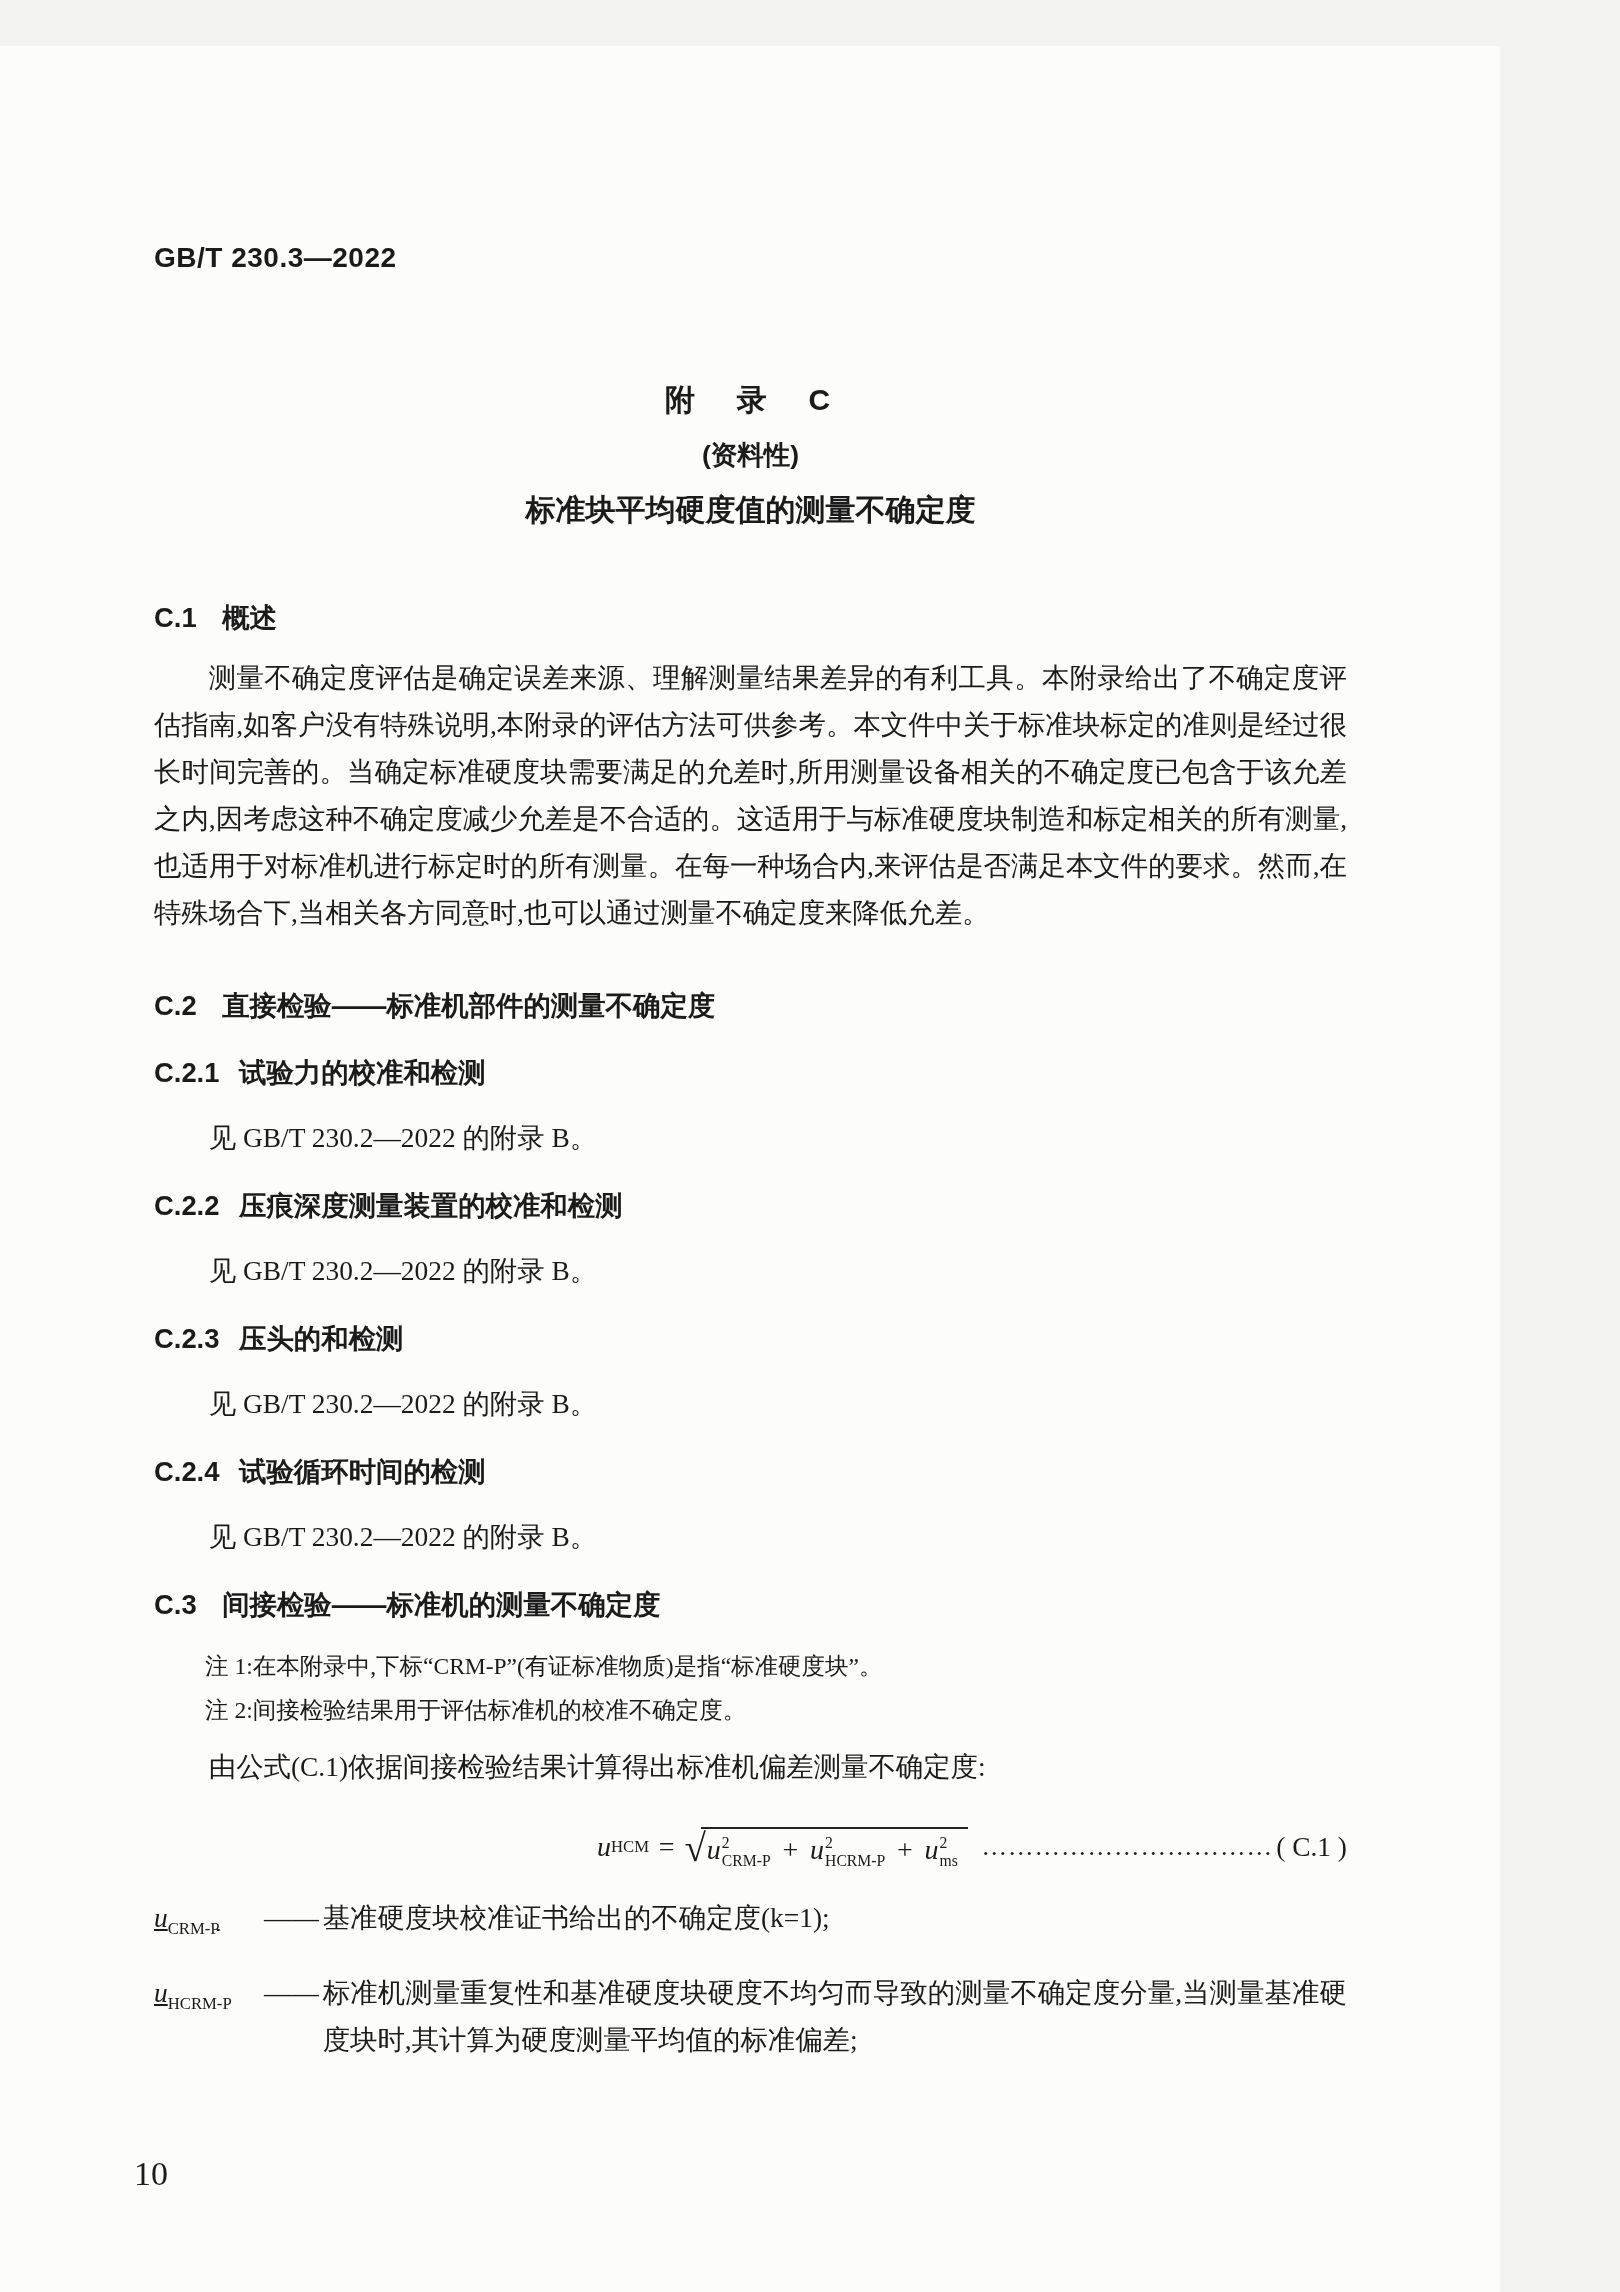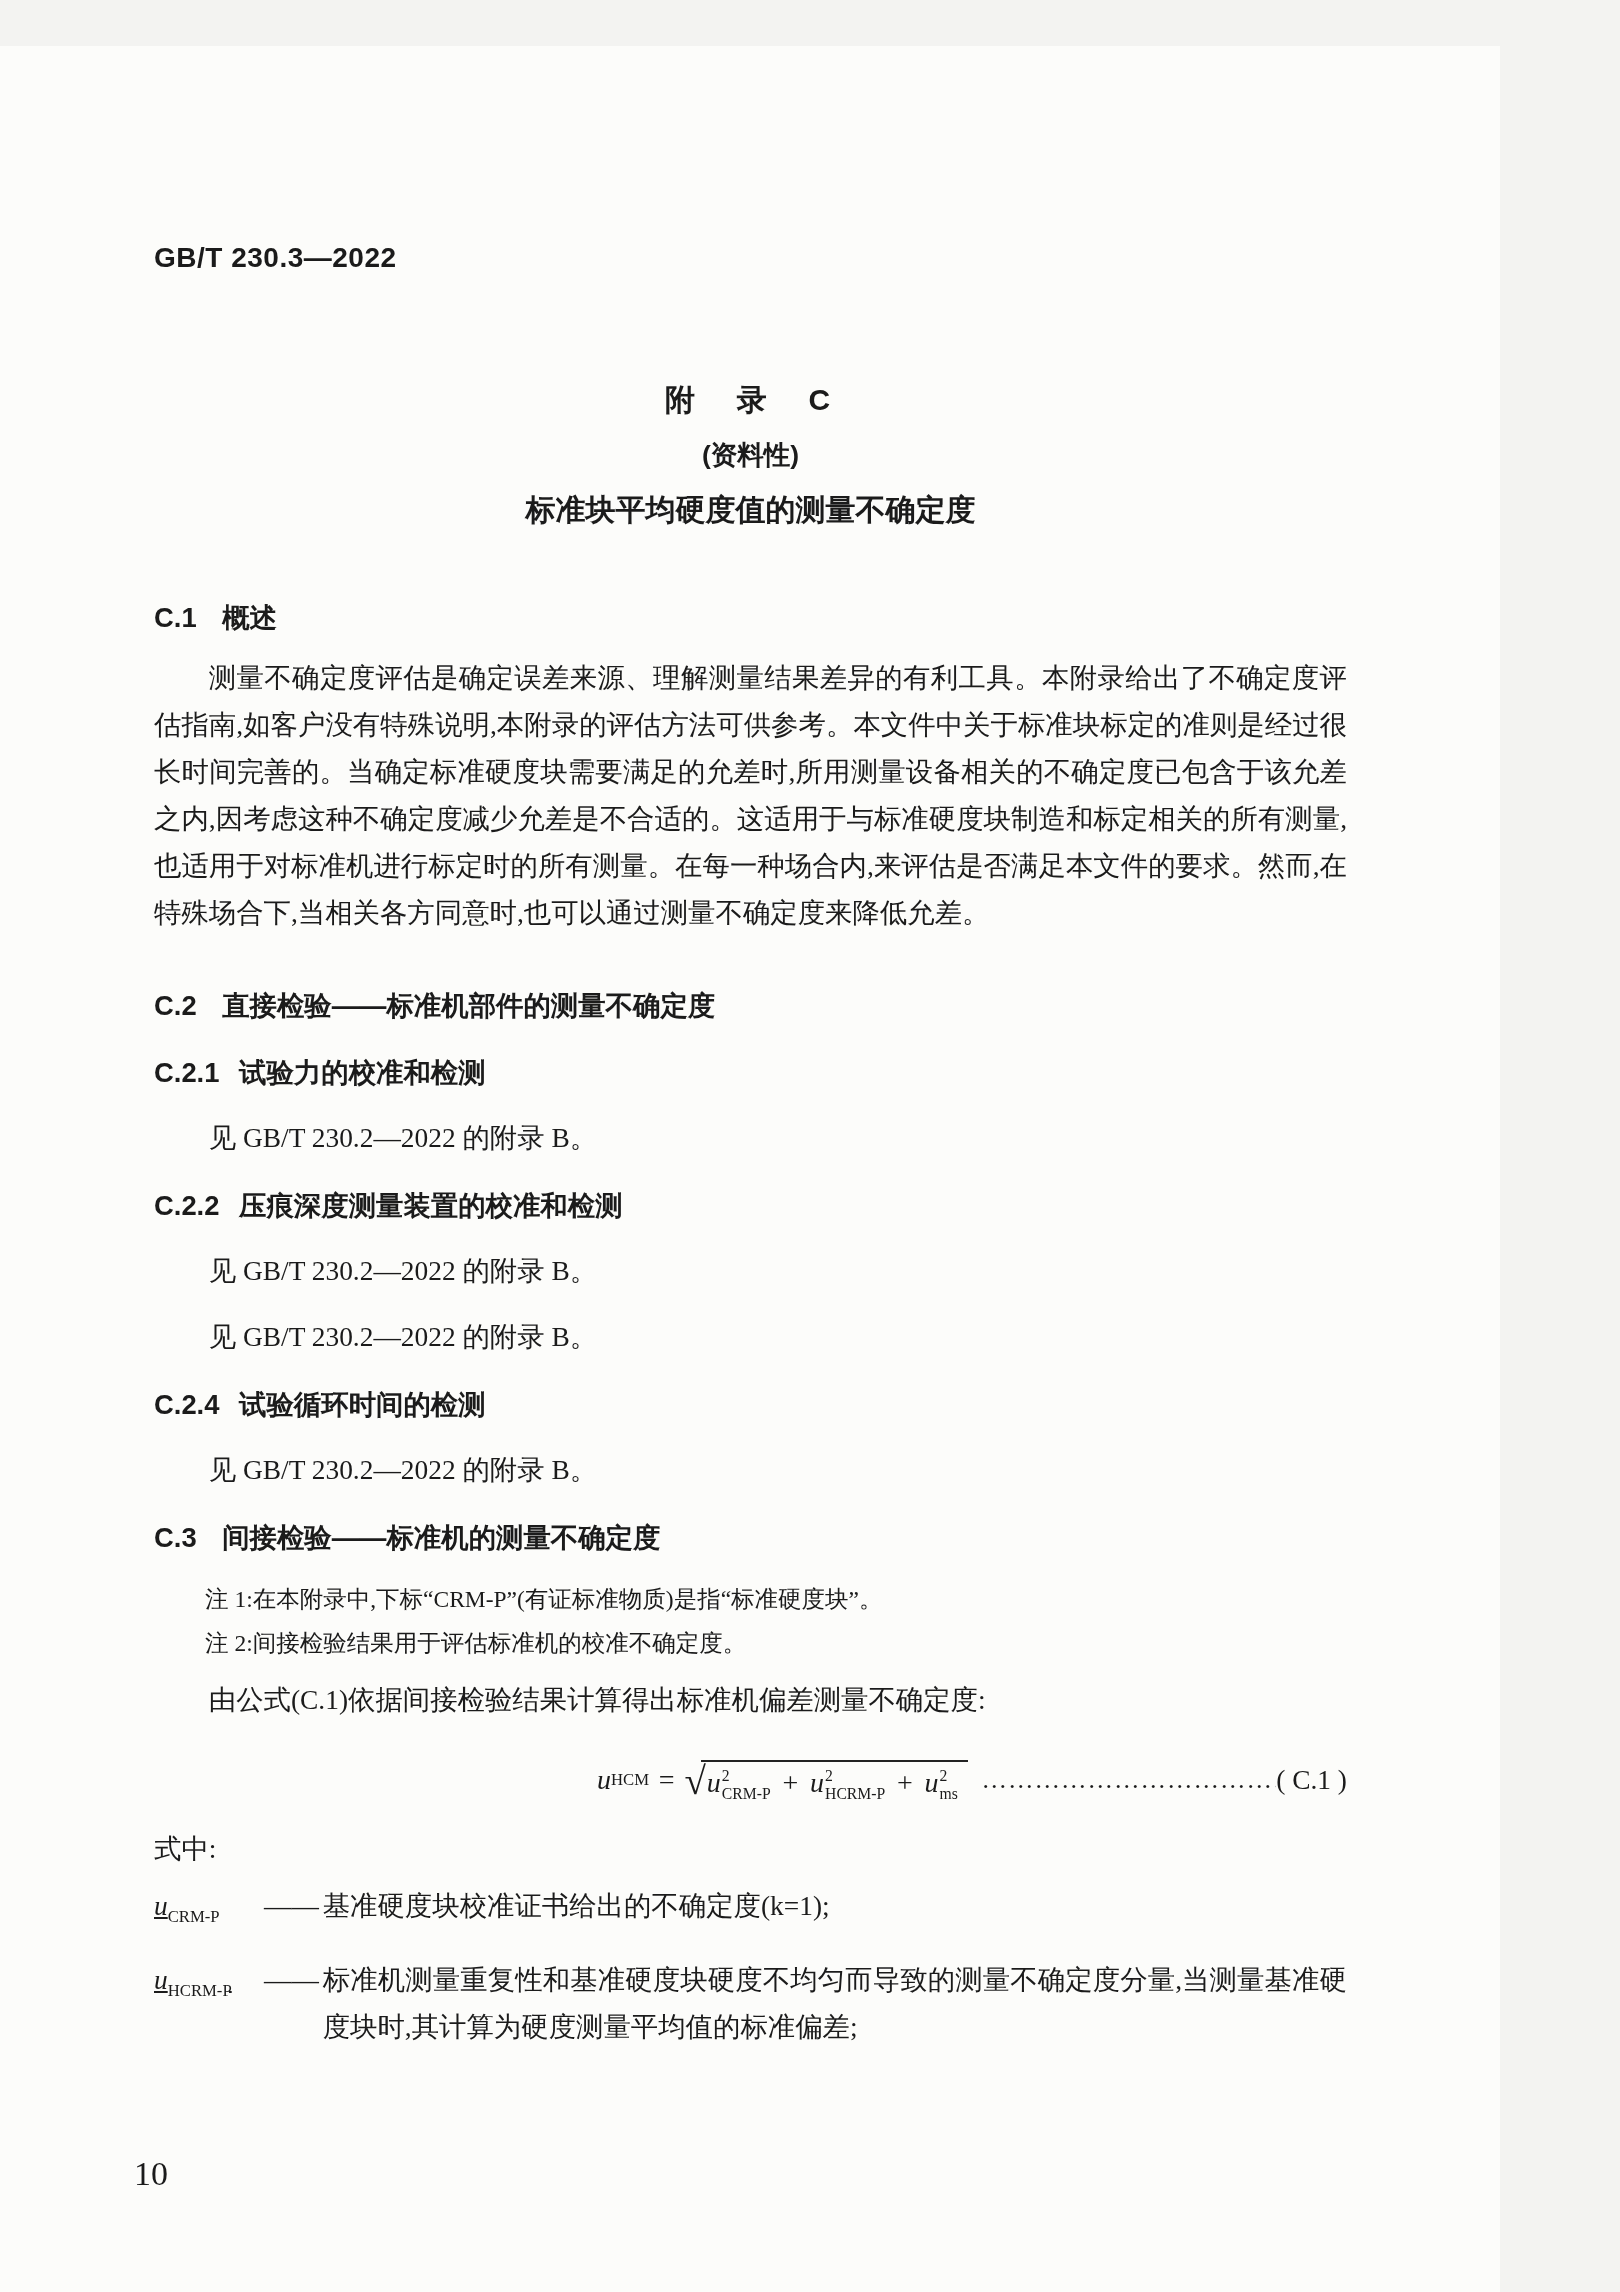--- a/index.html
+++ b/index.html
@@ -125,20 +125,23 @@
   <div class="sec-h sub-h">
     <span class="sec-num">C.2.1</span><span>试验力的校准和检测</span>
   </div>
   <p class="see-p">见 GB/T 230.2—2022 的附录 B。</p>
 
   <div class="sec-h sub-h">
     <span class="sec-num">C.2.2</span><span>压痕深度测量装置的校准和检测</span>
   </div>
   <p class="see-p">见 GB/T 230.2—2022 的附录 B。</p>
 
+  <div class="sec-h sub-h">
+    <span class="sec-num">C.2.3</span><span>压头的和检测</span>
+  </div>
   <p class="see-p">见 GB/T 230.2—2022 的附录 B。</p>
 
   <div class="sec-h sub-h">
     <span class="sec-num">C.2.4</span><span>试验循环时间的检测</span>
   </div>
   <p class="see-p">见 GB/T 230.2—2022 的附录 B。</p>
 
   <div class="sec-h h-c3">
     <span class="sec-num">C.3</span><span>间接检验——标准机的测量不确定度</span>
   </div>
@@ -172,21 +175,20 @@
           <span class="ss">
             <span>2</span>
             <span>ms</span>
           </span>
       </span>
     </div>
     <span class="leader">…………………………………………</span>
     <span class="f-label">( C.1 )</span>
   </div>
 
-  <p class="where-p">式中:</p>
 
   <div class="def-row">
     <span class="def-term"><span class="var">u</span><sub class="small-sub">CRM-P</sub></span>
     <span class="def-dash">——</span>
     <span class="def-text">基准硬度块校准证书给出的不确定度(k=1);</span>
   </div>
 
   <div class="def-row">
     <span class="def-term"><span class="var">u</span><sub class="small-sub">HCRM-P</sub></span>
     <span class="def-dash">——</span>

